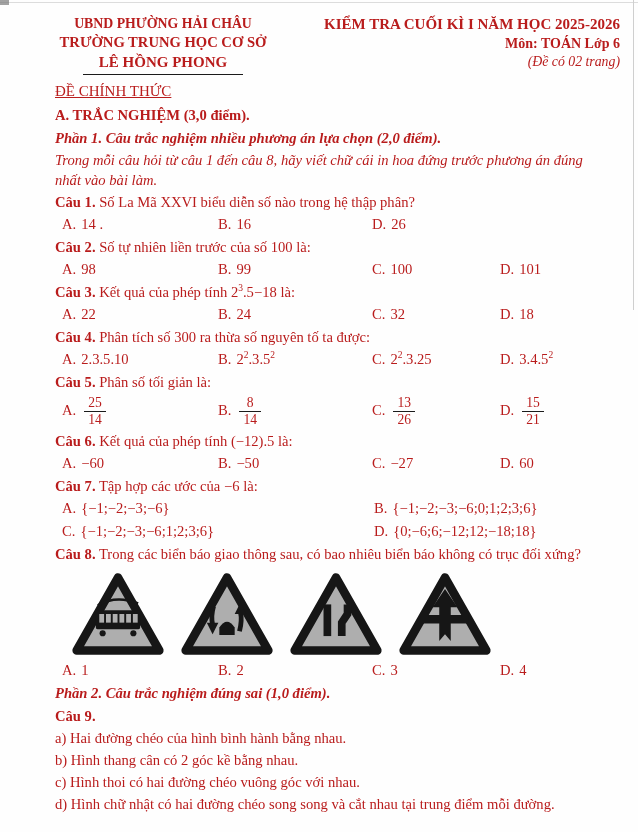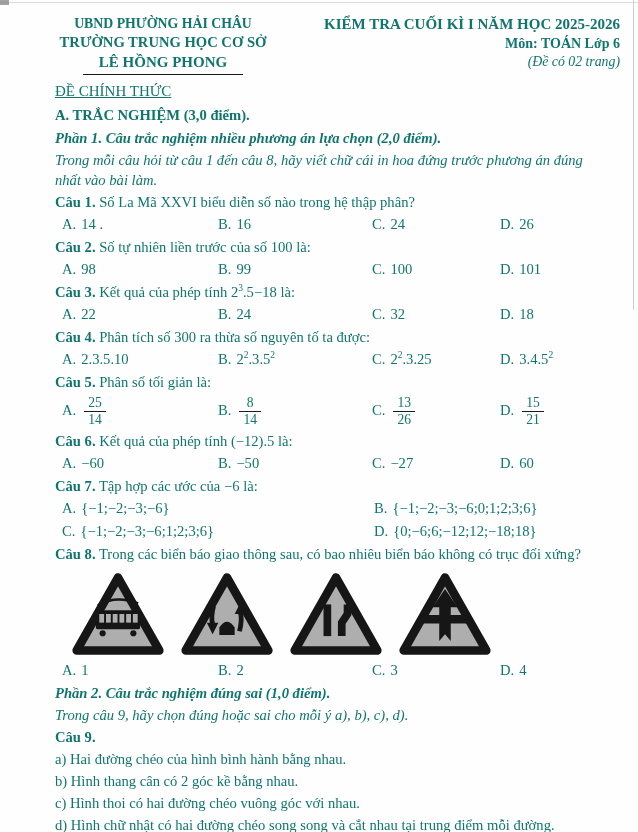--- a/index.html
+++ b/index.html
@@ -1,18 +1,18 @@
 <!DOCTYPE html>
 <html><head>
 <meta charset="utf-8">
 <style>
   html,body { margin:0; padding:0; background:#e8e8e8; }
   .page {
     position:relative; width:638px; height:832px; margin:0 auto;
-    background:#fefefe; color:#0f766e; overflow:hidden;
+    background:#fefefe; color:#b91c1c; overflow:hidden;
     font-family:"Liberation Serif","DejaVu Serif",serif;
     font-size:14.6px; line-height:21px;
   }
   
   .scan-top { position:absolute; top:2px; left:0; width:100%; height:1px; background:#dcdcdc; }
   .scan-right { position:absolute; top:0; right:4px; width:1px; height:310px; background:#cfcfcf; }
   .scan-corner { position:absolute; top:0; left:0; width:9px; height:5px; background:#7a7a7a; opacity:.7; }
 
   
   .header { display:flex; padding:14px 18px 0 34px; }
@@ -80,21 +80,20 @@
   <div class="part-title">Phần 1. Câu trắc nghiệm nhiều phương án lựa chọn (2,0 điểm).</div>
   <div class="instr">Trong mỗi câu hỏi từ câu 1 đến câu 8, hãy viết chữ cái in hoa đứng trước phương án đúng nhất vào bài làm.</div>
 
   <div class="q">
     <span class="ql">Câu 1.</span>
     <span>Số La Mã XXVI biểu diễn số nào trong hệ thập phân?</span>
   </div>
   <div class="opts4">
     <div class="opt"><span class="ol">A.</span><span>14 .</span></div>
     <div class="opt"><span class="ol">B.</span><span>16</span></div>
-    <div class="opt"><span class="ol">C.</span><span>24</span></div>
     <div class="opt"><span class="ol">D.</span><span>26</span></div>
   </div>
 
   <div class="q">
     <span class="ql">Câu 2.</span>
     <span>Số tự nhiên liền trước của số 100 là:</span>
   </div>
   <div class="opts4">
     <div class="opt"><span class="ol">A.</span><span>98</span></div>
     <div class="opt"><span class="ol">B.</span><span>99</span></div>
@@ -200,21 +199,20 @@
   </div>
 
   <div class="opts4">
     <div class="opt"><span class="ol">A.</span><span>1</span></div>
     <div class="opt"><span class="ol">B.</span><span>2</span></div>
     <div class="opt"><span class="ol">C.</span><span>3</span></div>
     <div class="opt"><span class="ol">D.</span><span>4</span></div>
   </div>
 
   <div class="part-title">Phần 2. Câu trắc nghiệm đúng sai (1,0 điểm).</div>
-  <div class="instr">Trong câu 9, hãy chọn đúng hoặc sai cho mỗi ý a), b), c), d).</div>
 
   <div class="q">
     <span class="ql">Câu 9.</span>
   </div>
   <div class="q9item">a) Hai đường chéo của hình bình hành bằng nhau.</div>
   <div class="q9item">b) Hình thang cân có 2 góc kề bằng nhau.</div>
   <div class="q9item">c) Hình thoi có hai đường chéo vuông góc với nhau.</div>
   <div class="q9item">d) Hình chữ nhật có hai đường chéo song song và cắt nhau tại trung điểm mỗi đường.</div>
 </div>
 

